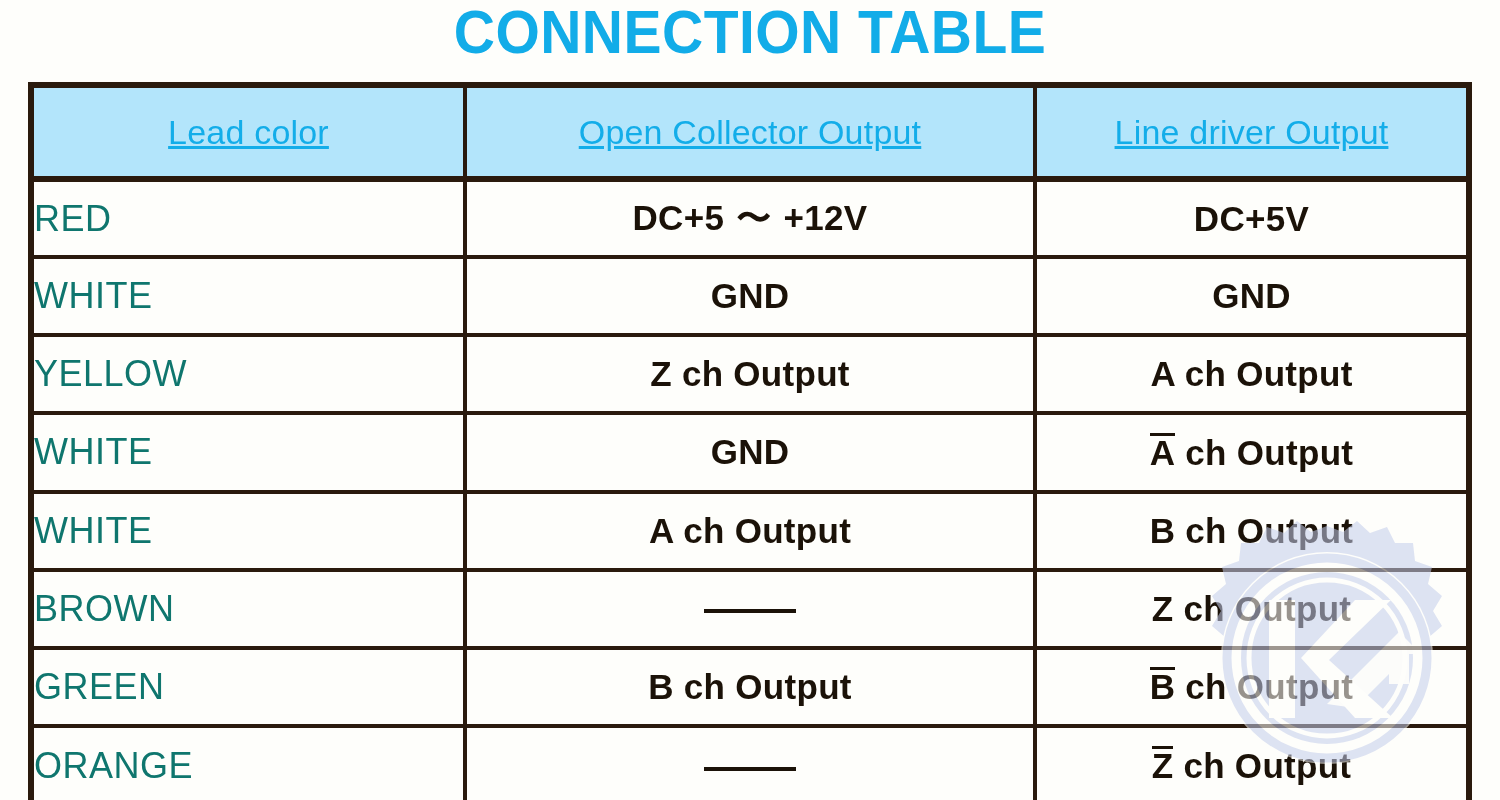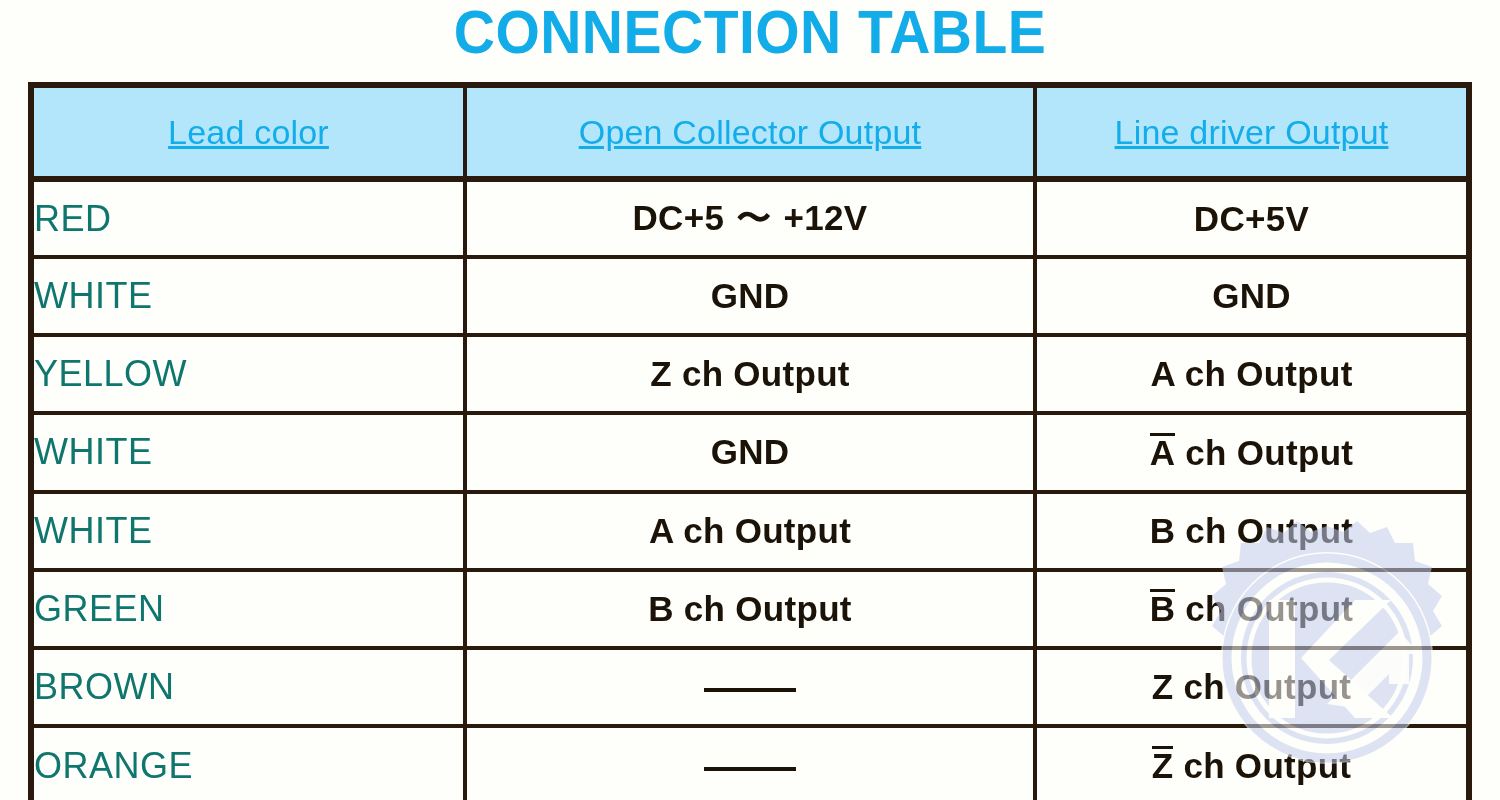--- a/index.html
+++ b/index.html
@@ -210,30 +210,30 @@
             <td class="lead">WHITE</td>
             <td class="val">GND</td>
             <td class="val"><span class="ovl">A</span><span> ch Output</span></td>
           </tr>
           <tr>
             <td class="lead">WHITE</td>
             <td class="val">A ch Output</td>
             <td class="val">B ch Output</td>
           </tr>
           <tr>
+            <td class="lead">BROWN</td>
+            <td class="val"><span class="dash-cell" title="——"></span></td>
+            <td class="val">Z ch Output</td>
+          </tr>
+          <tr>
             <td class="lead">GREEN</td>
             <td class="val">B ch Output</td>
             <td class="val"><span class="ovl">B</span><span> ch Output</span></td>
           </tr>
           <tr>
-            <td class="lead">BROWN</td>
-            <td class="val"><span class="dash-cell" title="——"></span></td>
-            <td class="val">Z ch Output</td>
-          </tr>
-          <tr>
             <td class="lead">ORANGE</td>
             <td class="val"><span class="dash-cell" title="——"></span></td>
             <td class="val"><span class="ovl">Z</span><span> ch Output</span></td>
           </tr>
         </tbody>
     </table>
   </div>
 
 </div>
 

